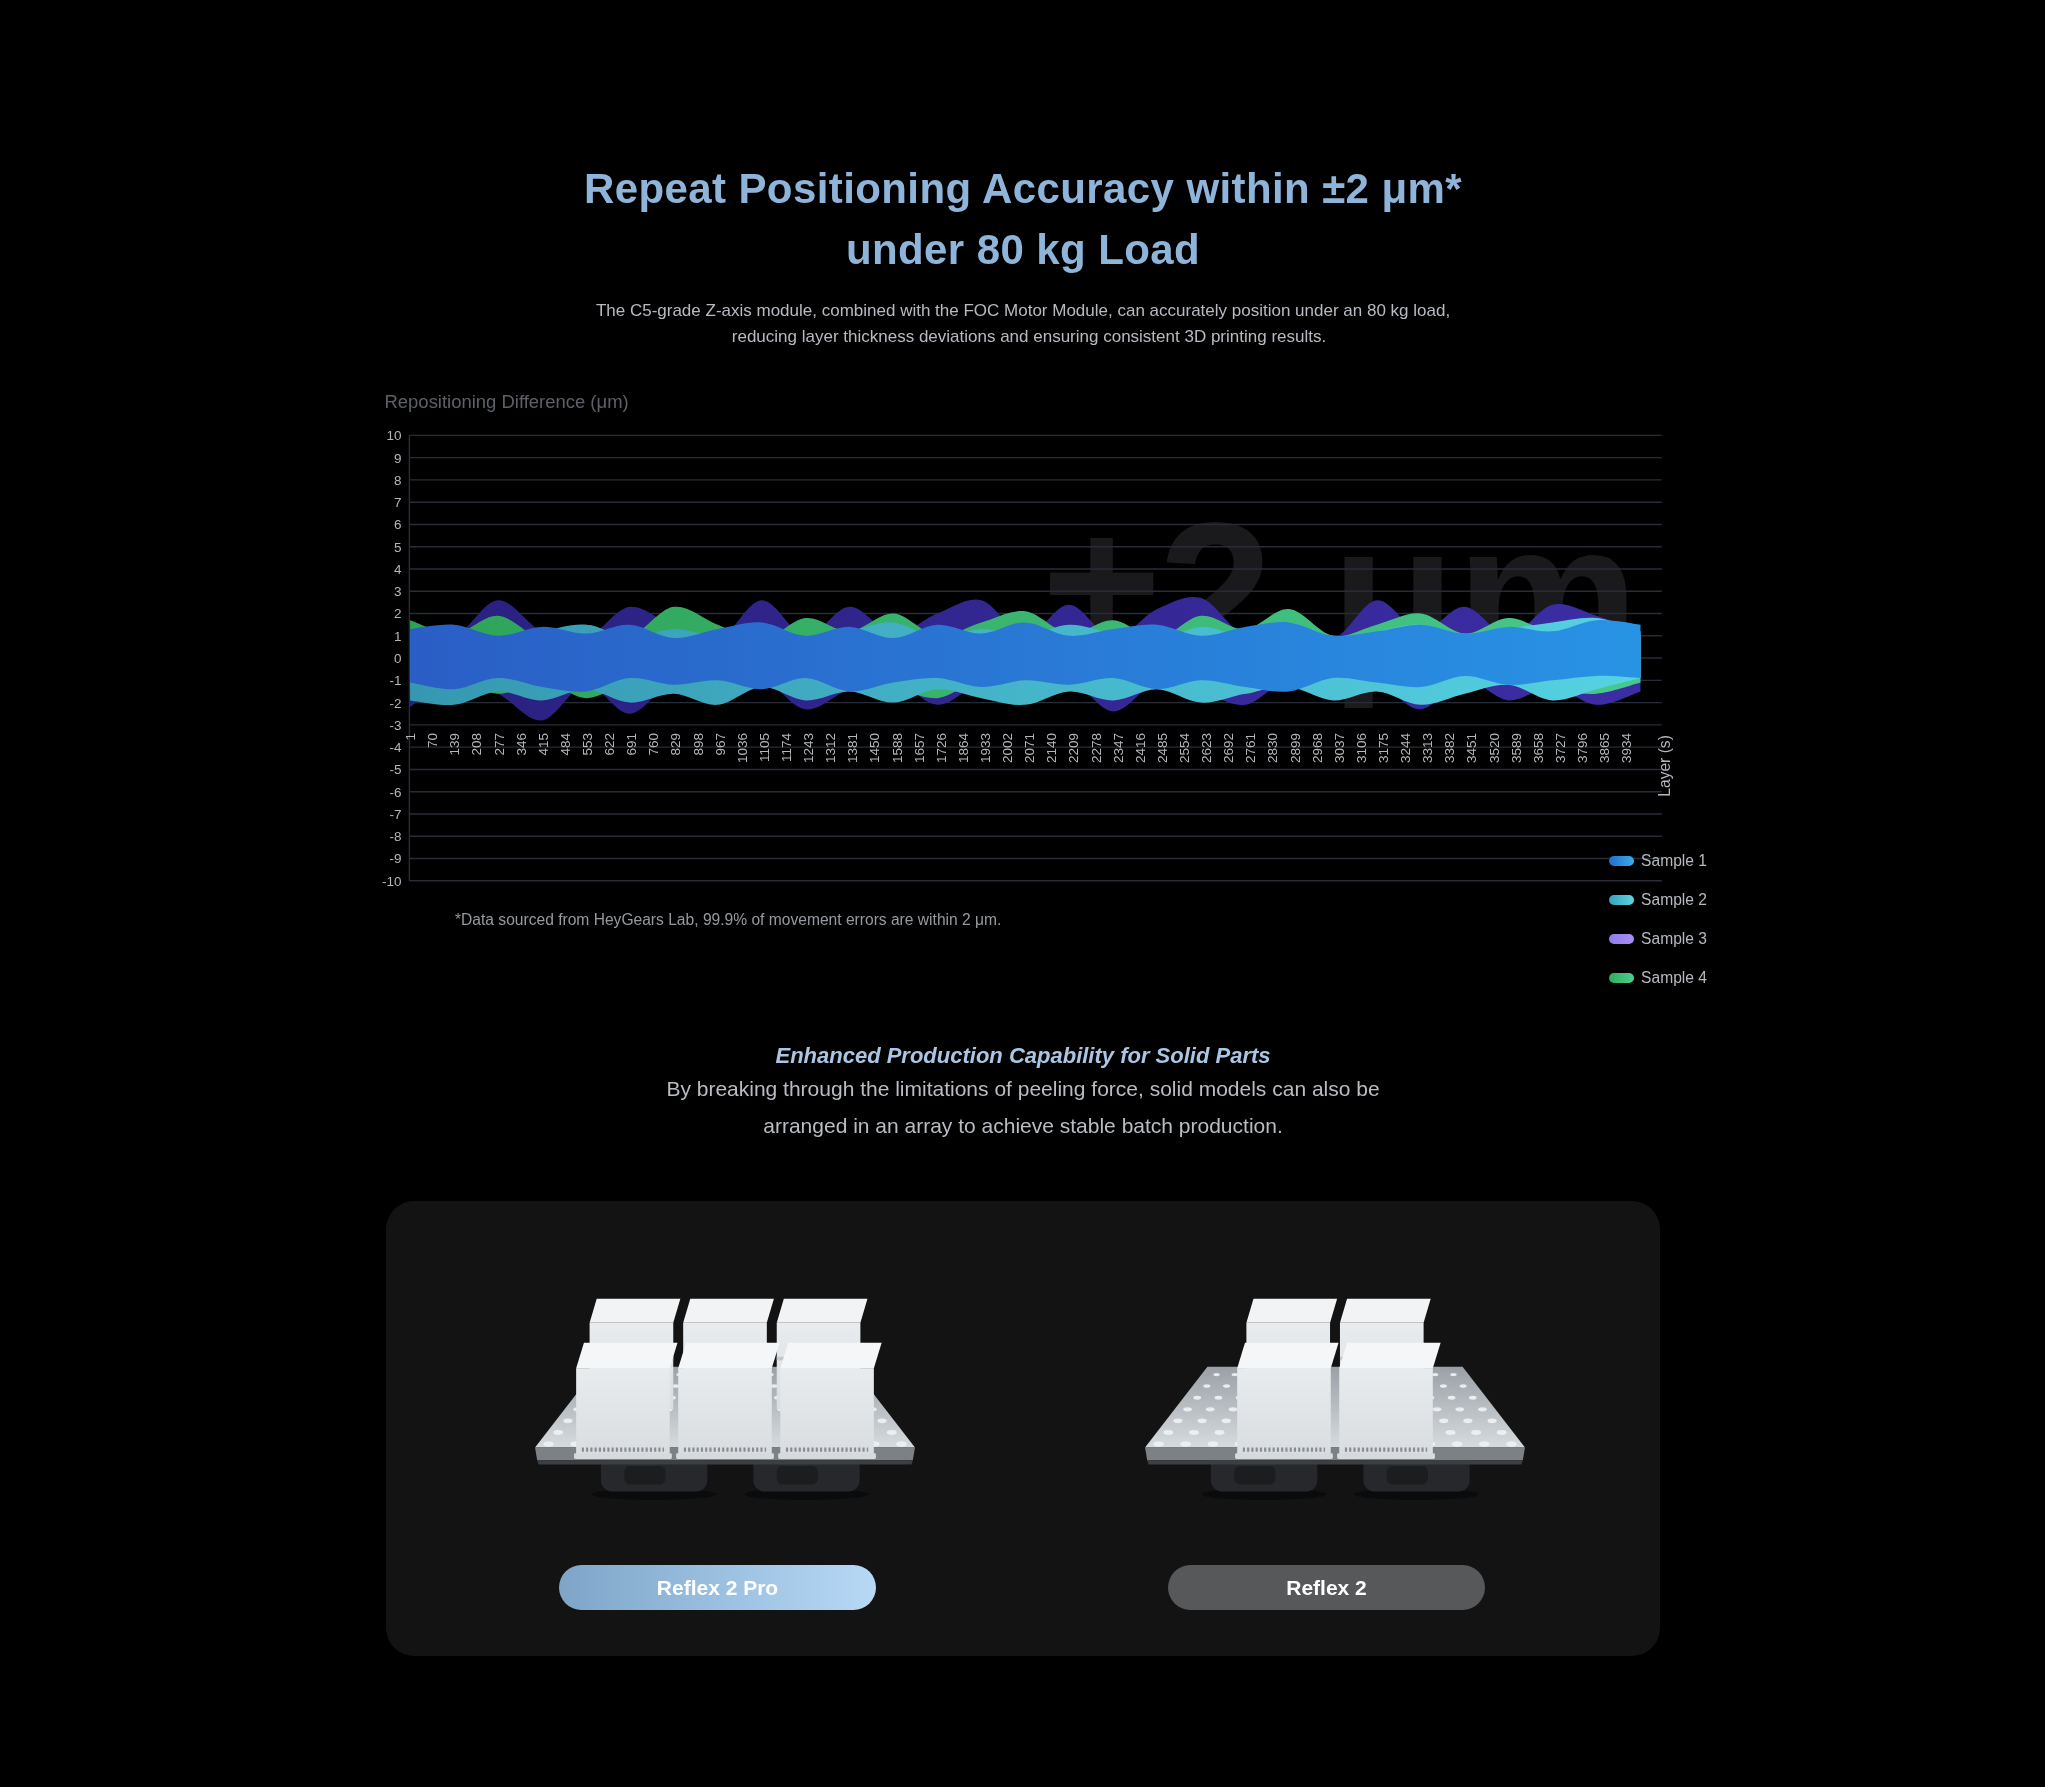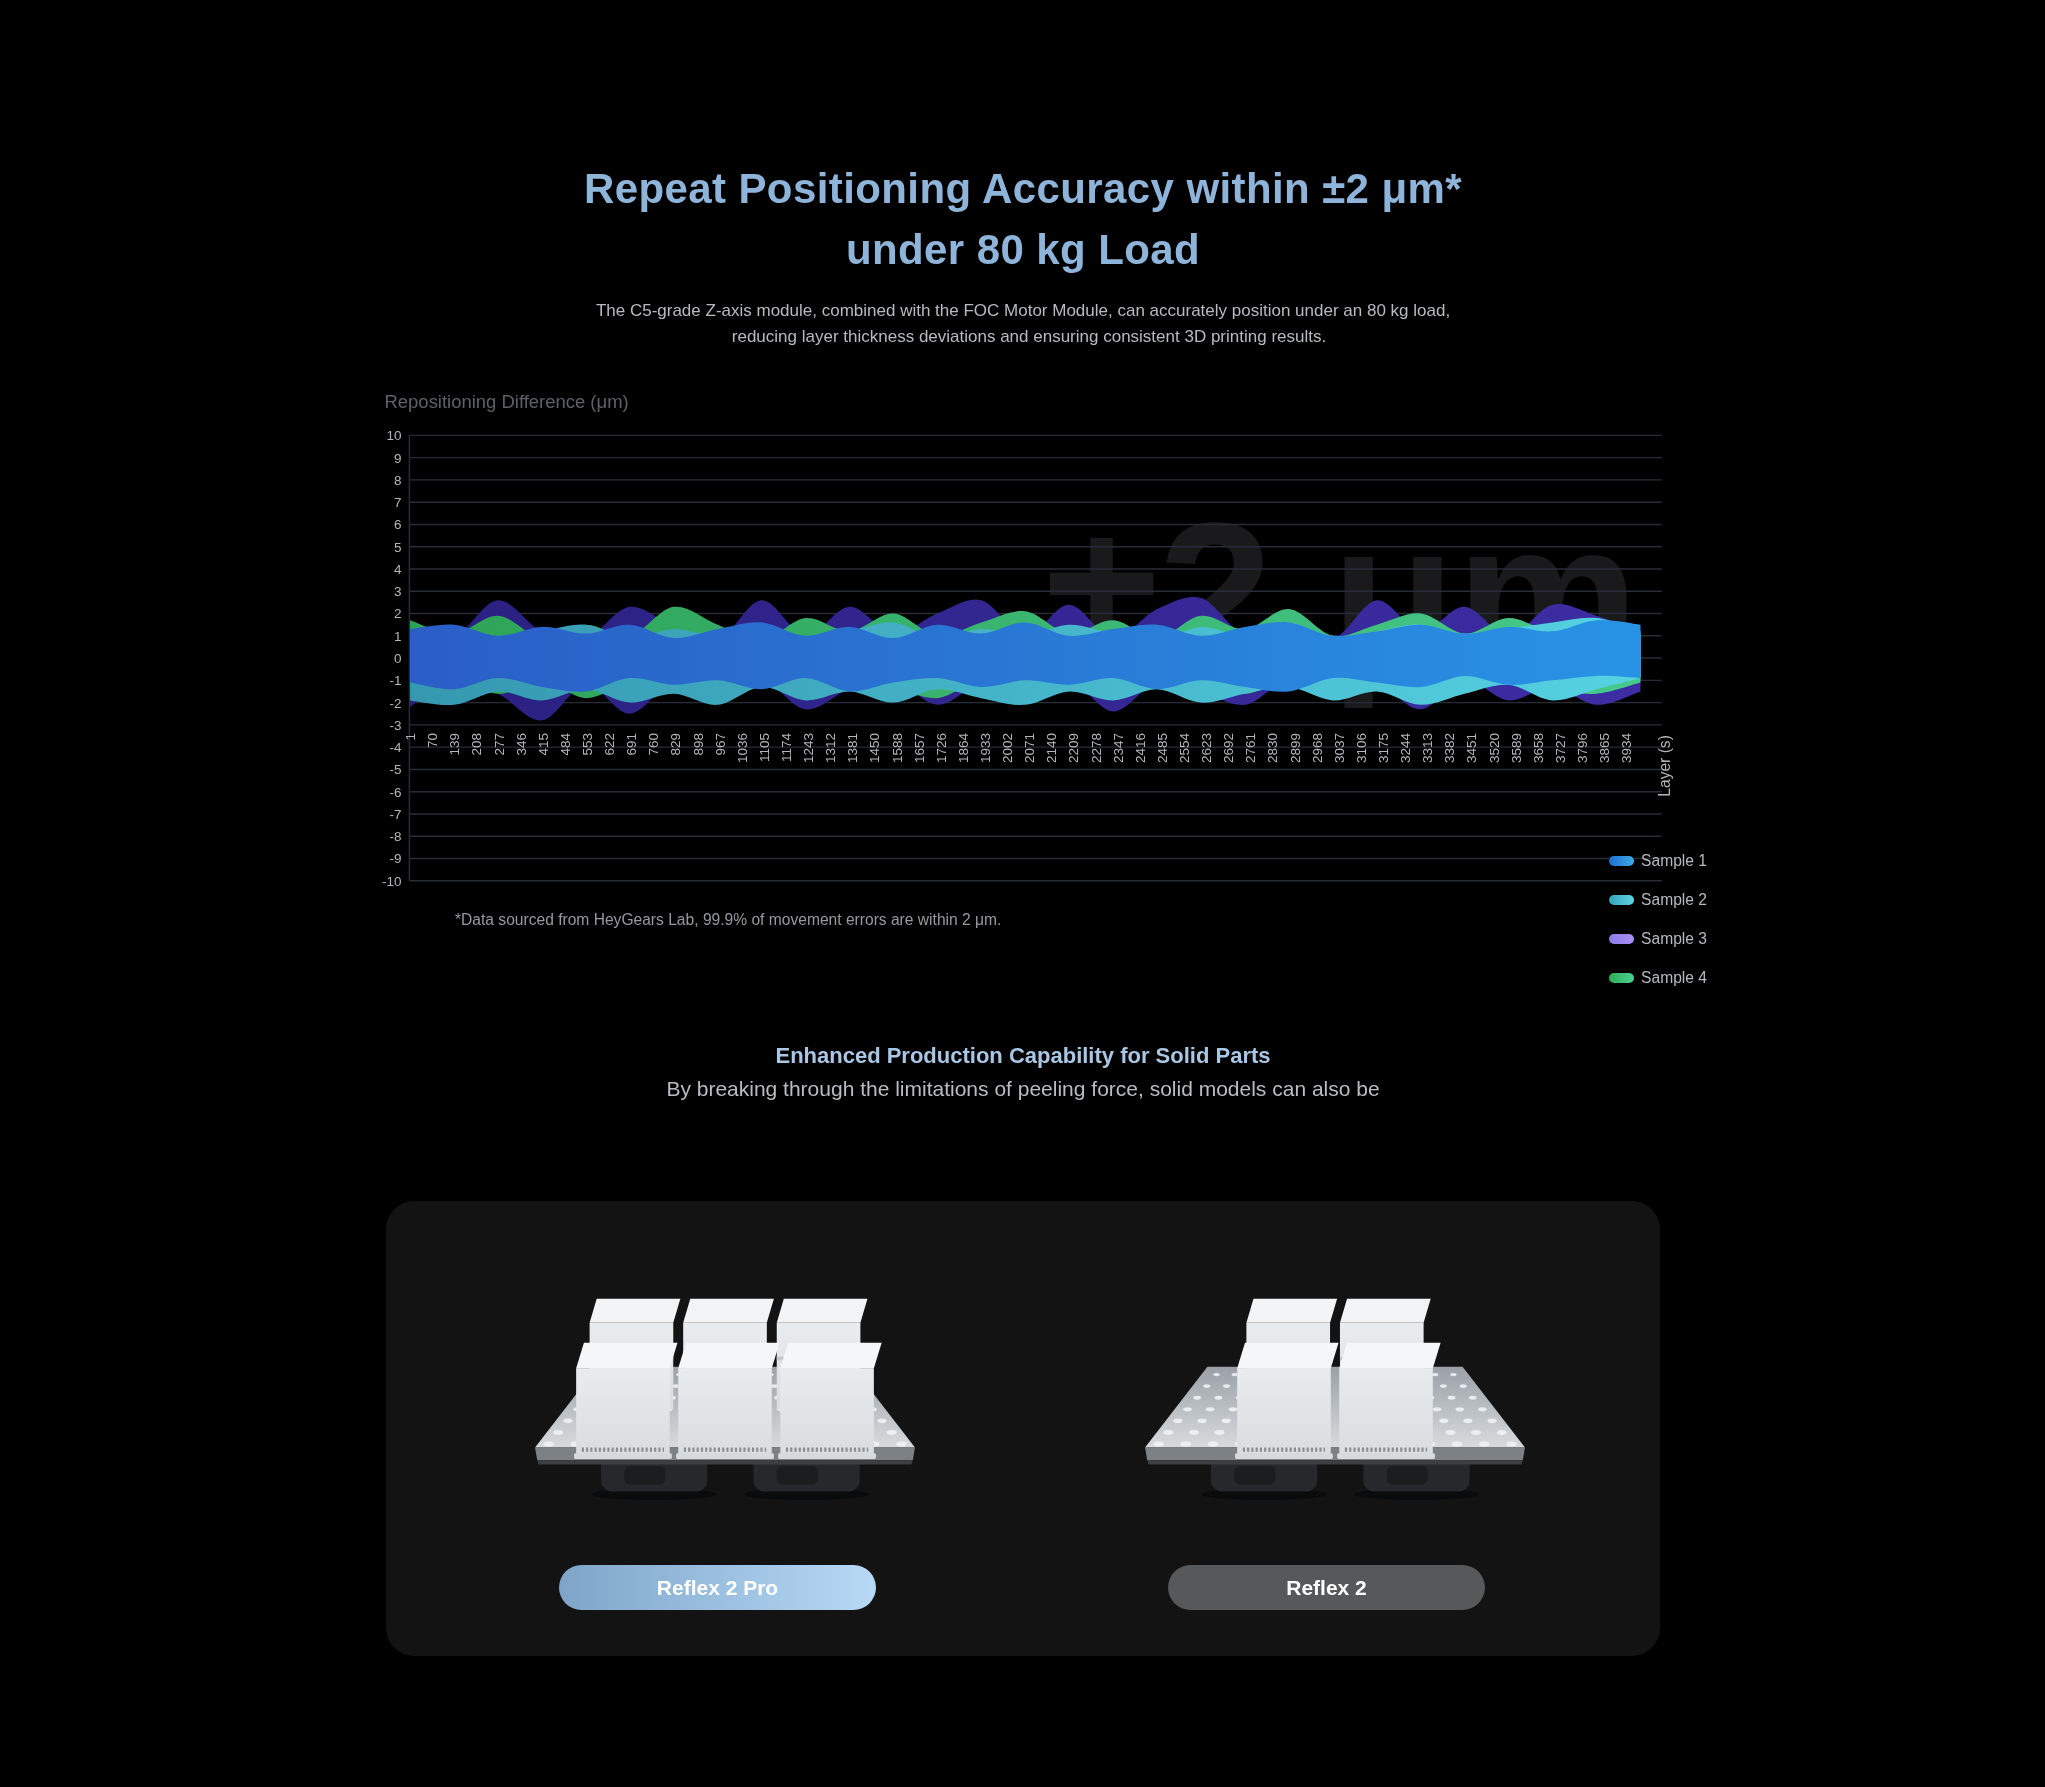--- a/index.html
+++ b/index.html
@@ -10,21 +10,21 @@
   .hero-sub{font-size:17px;font-weight:400;color:#b7bac0;}
   #chart-wrap{position:absolute;left:376px;top:387px;width:1300px;height:540px;}
   #chart-svg{position:absolute;left:0;top:0;}
   #chart-footer{position:absolute;left:410px;top:903px;width:1252px;height:33px;
                 display:flex;justify-content:space-between;align-items:center;margin-left:45px;}
   #footnote{font-size:15.6px;color:#96999f;}
   #legend{display:flex;align-items:center;gap:21px;flex-direction:column;}
   .legend-item{display:flex;align-items:center;gap:7px;cursor:pointer;}
   .legend-swatch{width:25.6px;height:10.7px;border-radius:5.7px;display:inline-block;}
   .legend-label{font-size:15.6px;color:#b6b9bf;}
-  .sec2-heading{font-size:22px;font-weight:600;color:#a9c6e4;}
+  .sec2-heading{font-size:22px;font-weight:600;color:#a9c6e4;font-style:italic;}
   .sec2-body{font-size:21px;font-weight:400;color:#b9bdc3;}
   #card{position:absolute;left:386px;top:1201px;width:1274px;height:455px;
         background:#131313;border-radius:28px;}
   .product-svg{position:absolute;width:398px;height:241px;}
   #product-left{left:526px;top:1259px;}
   #product-right{left:1136px;top:1259px;}
   .pill-btn{position:absolute;width:317px;height:45px;border-radius:23px;border:none;
             font-family:"Liberation Sans", sans-serif;font-size:21px;font-weight:700;
             color:#fff;display:flex;align-items:center;justify-content:center;cursor:pointer;}
   #btn-left{left:559px;top:1565px;background:linear-gradient(90deg,#7ea5c8,#b7d9f6);}
@@ -186,20 +186,21 @@
         </div>
         <div class="legend-item">
           <span class="legend-swatch" style="background: linear-gradient(90deg, rgb(47, 174, 87), rgb(75, 207, 146));"></span>
           <span class="legend-label">Sample 4</span>
         </div>
       </div>
   </div>
 
   <div class="centered sec2-heading" style="top:1043px;">Enhanced Production Capability for Solid Parts</div>
   <div class="centered sec2-body" style="top:1077px;">By breaking through the limitations of peeling force, solid models can also be</div>
+  <div class="centered sec2-body" style="top:1114px;">arranged in an array to achieve stable batch production.</div>
 
   <div id="card"></div>
 
   <svg id="product-left" class="product-svg" viewBox="0 0 560 340">
       <defs>
         <linearGradient id="pgL" x1="0" y1="0" x2="0" y2="1">
           <stop offset="0%" stop-color="#9aa0a6"></stop>
           <stop offset="100%" stop-color="#d7dbde"></stop>
         </linearGradient>
         <linearGradient id="bfL" x1="0" y1="0" x2="0" y2="1">

